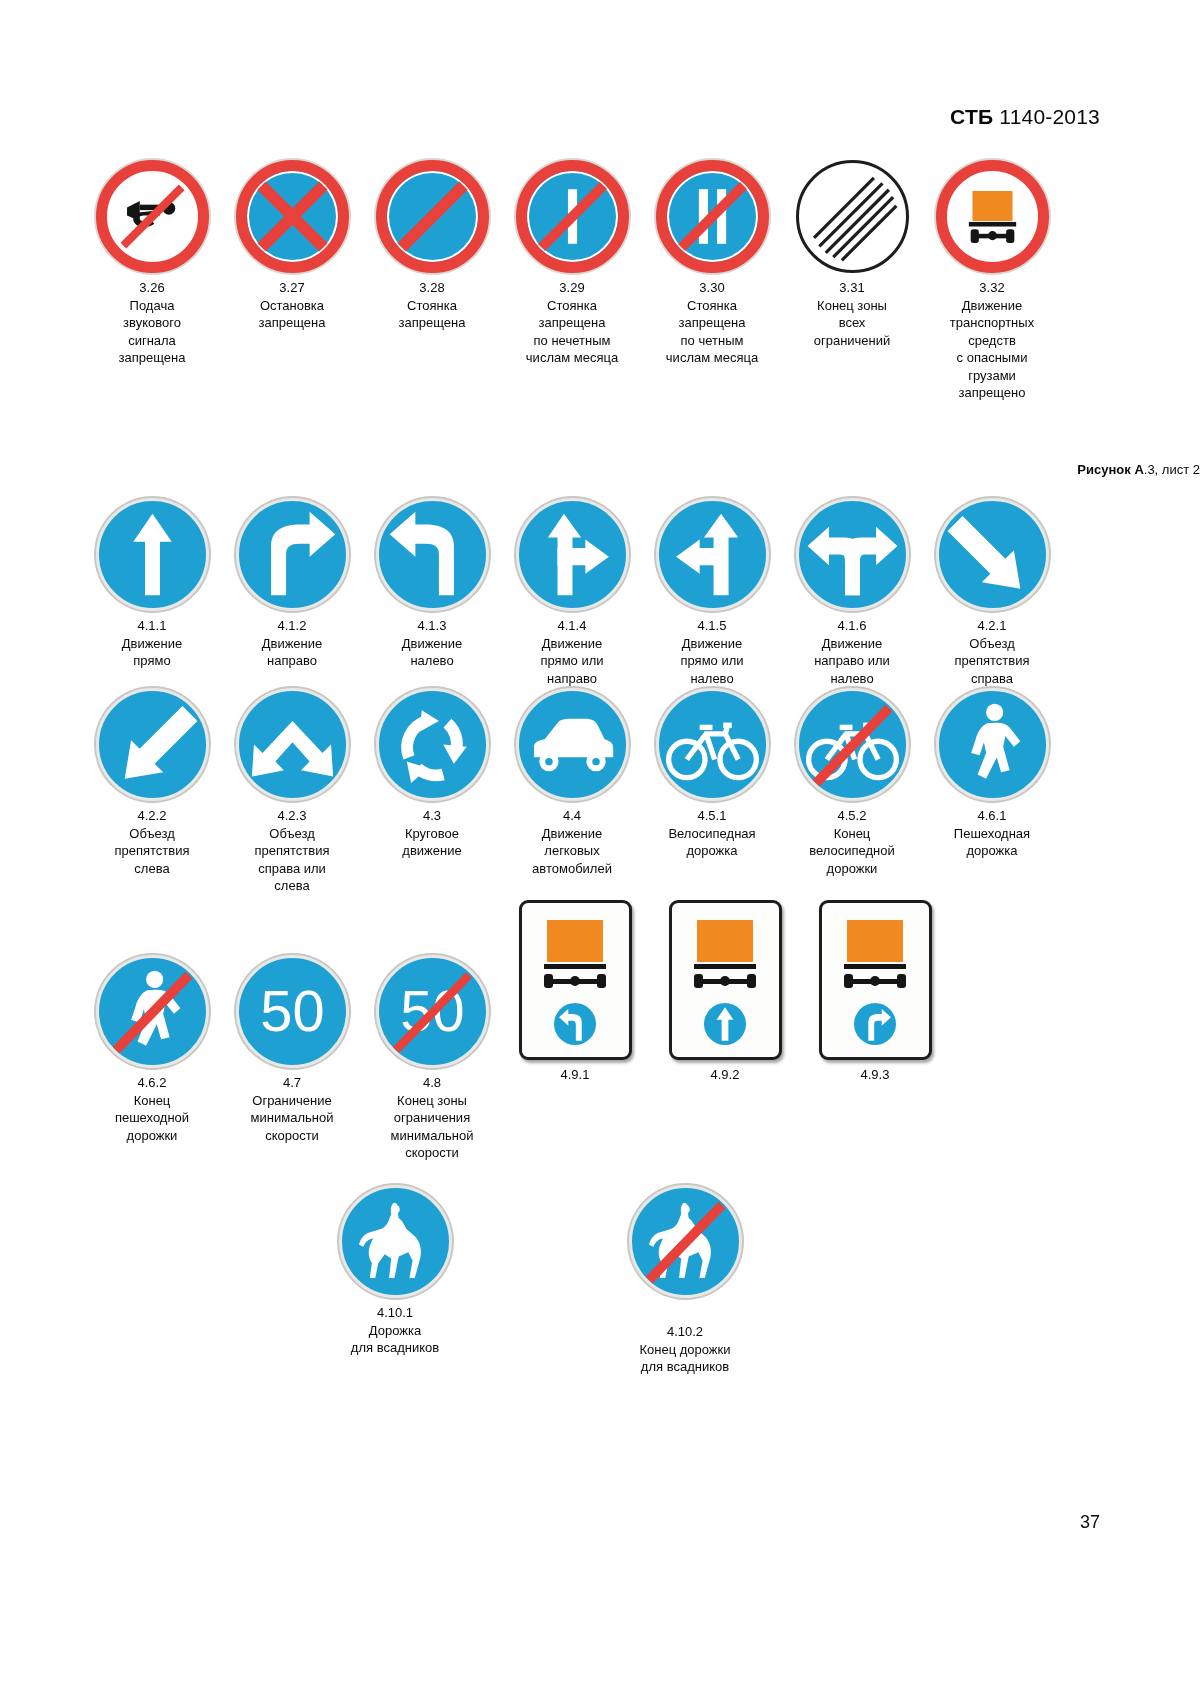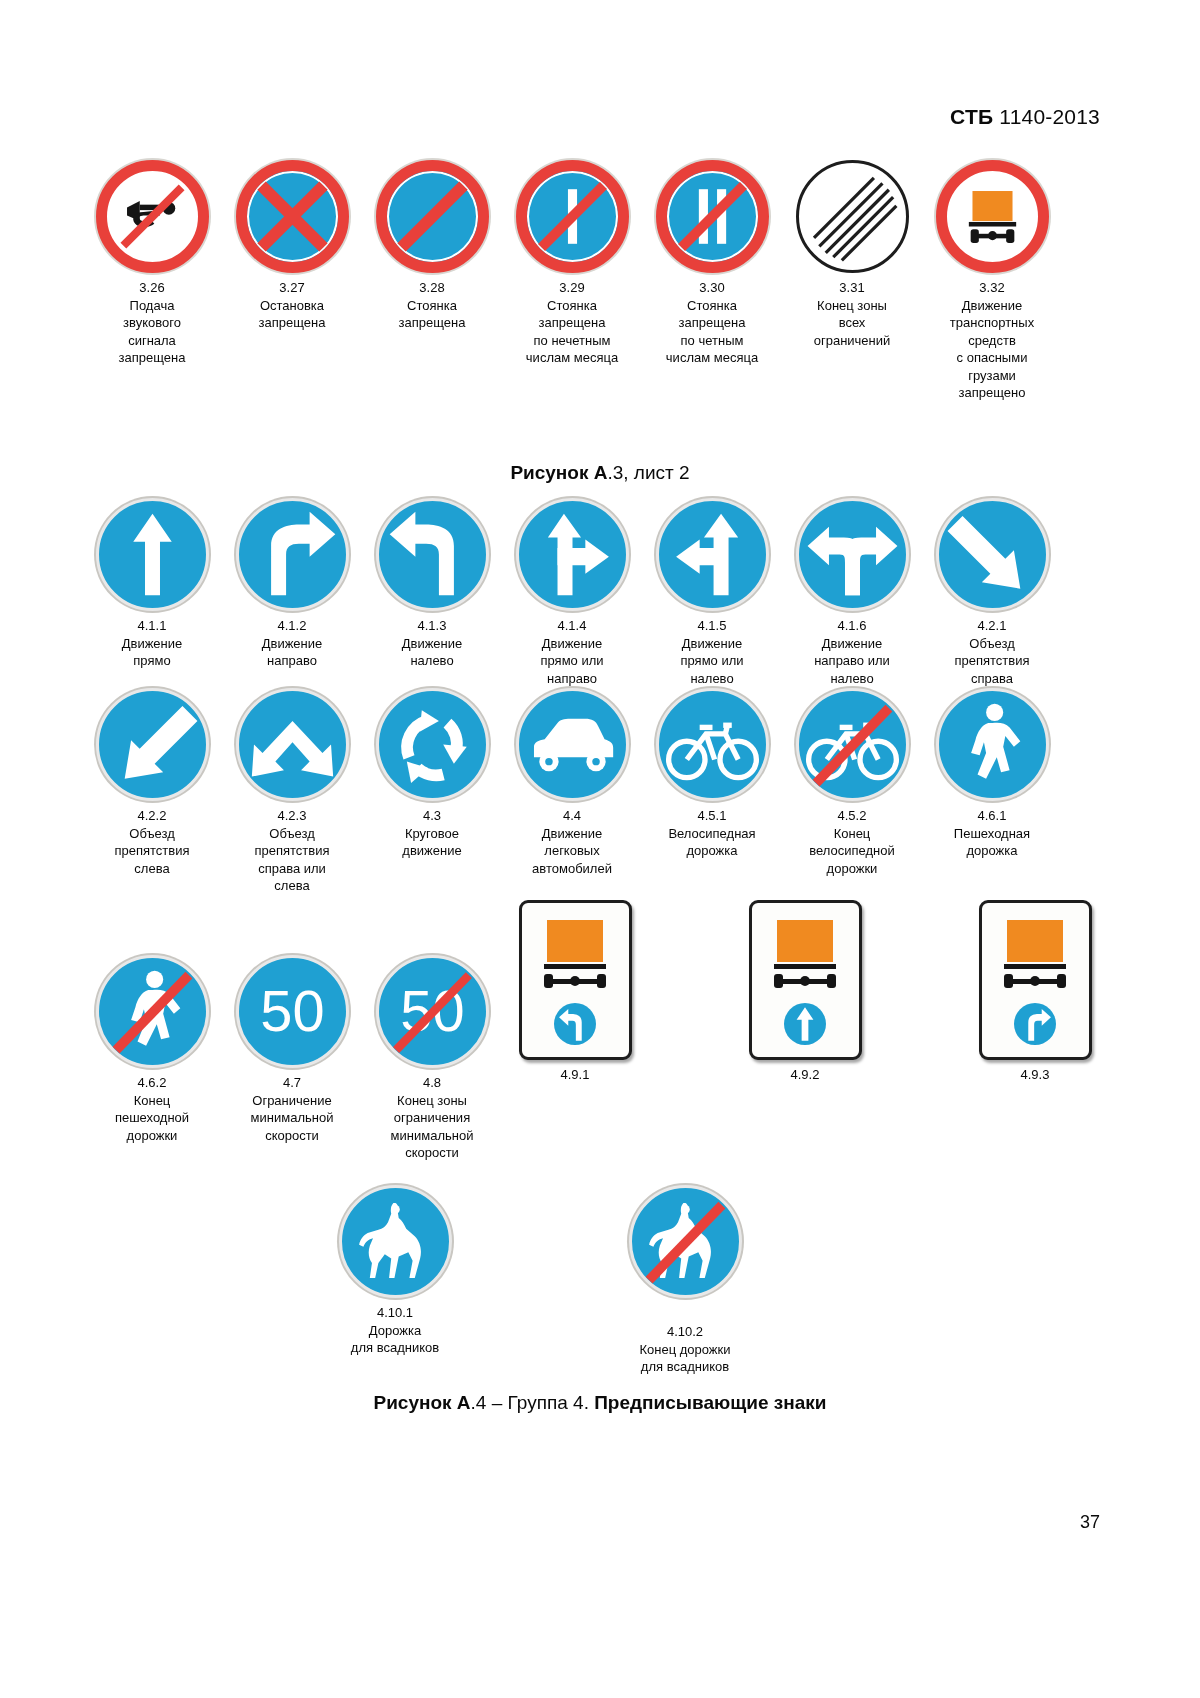--- a/index.html
+++ b/index.html
@@ -72,22 +72,22 @@
   .hazard-bar{width:62px;height:5px;background:#151515;margin-top:2px;}
   .axle{margin-top:3px;}
   .mini-circ{
     width:42px;height:42px;border-radius:50%;background:#1fa0d2;
     margin-top:13px;position:relative;
   }
   .mini-circ svg{position:absolute;left:0;top:0;width:100%;height:100%;}
 
   
   .fig-caption{
-    position:absolute;width:100%;text-align:center;
-    font-size:19px;font-weight:bold;
+    position:absolute;width:100%;text-align:right;
+    font-size:13px;font-weight:bold;
   }
   .fig-caption .thin{font-weight:normal;}
   .group-note{
     position:absolute;text-align:center;font-size:16px;line-height:20px;
   }
   .page-num{
     position:absolute;right:100px;bottom:55px;font-size:18px;
   }
 </style>
 </head>
@@ -514,21 +514,21 @@
         <span class="num">4.8</span>
         <span class="txt" style="white-space:pre-line">Конец зоны
 ограничения
 минимальной
 скорости</span>
       </div>
     </div>
 
   </div>
 
-  <div class="sign-row" style="top:900px;left:500px;width:610px;justify-content:space-between;">
+  <div class="sign-row" style="top:900px;left:500px;width:610px;justify-content:flex-start;">
 
     <div class="cell" style="width:150px;margin-right:0;">
       <div class="rect-sign">
         <div class="hazard-plate"></div>
         <div class="hazard-bar"></div>
         <svg class="axle" width="62" height="18" viewBox="0 0 62 18">
           <g fill="#151515">
             <rect x="0" y="2" width="9" height="14" rx="3"></rect>
             <rect x="53" y="2" width="9" height="14" rx="3"></rect>
             <rect x="8" y="7" width="46" height="5"></rect>
@@ -625,19 +625,16 @@
       </div>
       <div class="cap">
         <span class="num">4.10.2</span>
         <span class="txt" style="white-space:pre-line">Конец дорожки
 для всадников</span>
       </div>
     </div>
 
   </div>
 
-  <div class="fig-caption" style="top:1392px;">
-    <span>Рисунок А</span><span class="thin">.4 – Группа 4. </span><span>Предписывающие знаки</span>
-  </div>
 
   <div class="page-num">37</div>
 
 </div>
 
 </body></html>

